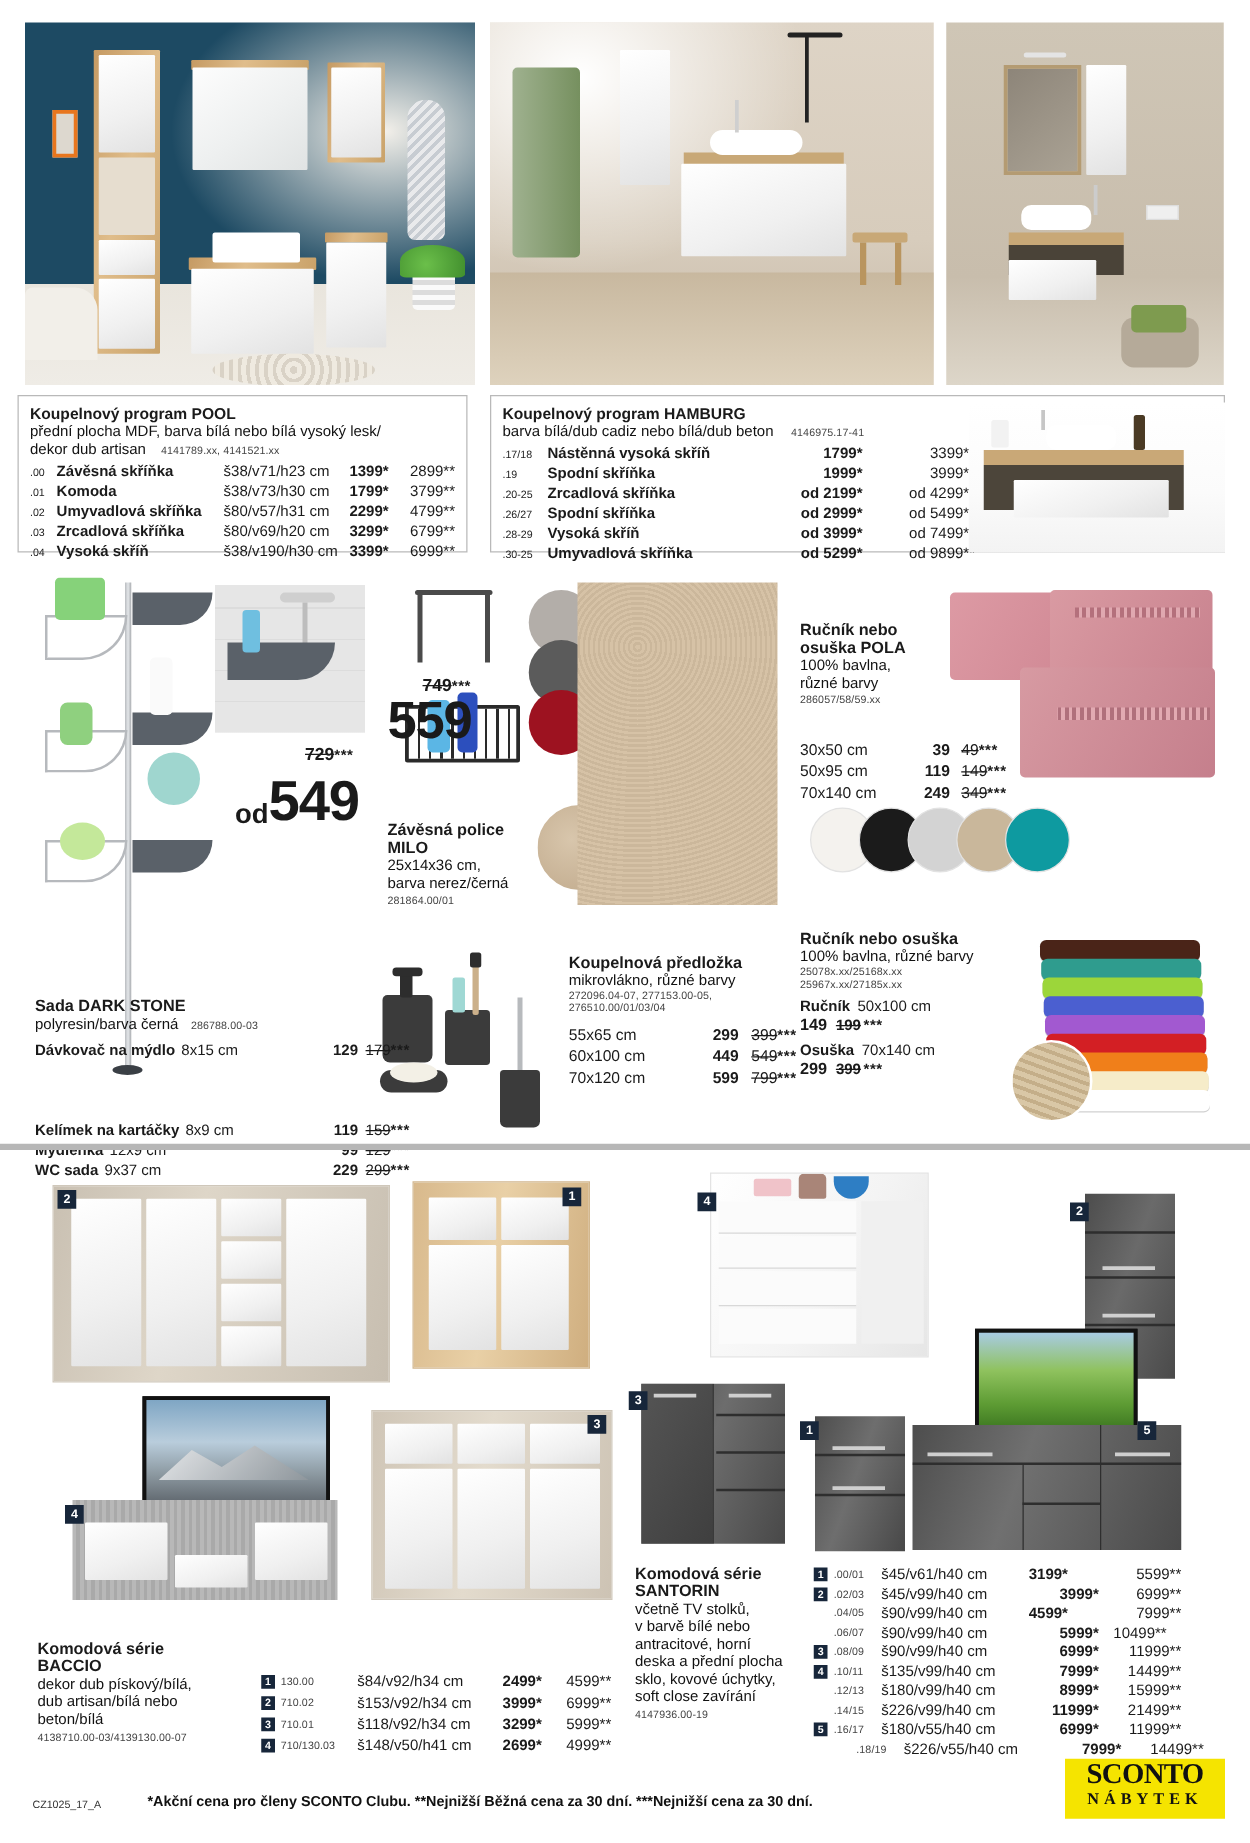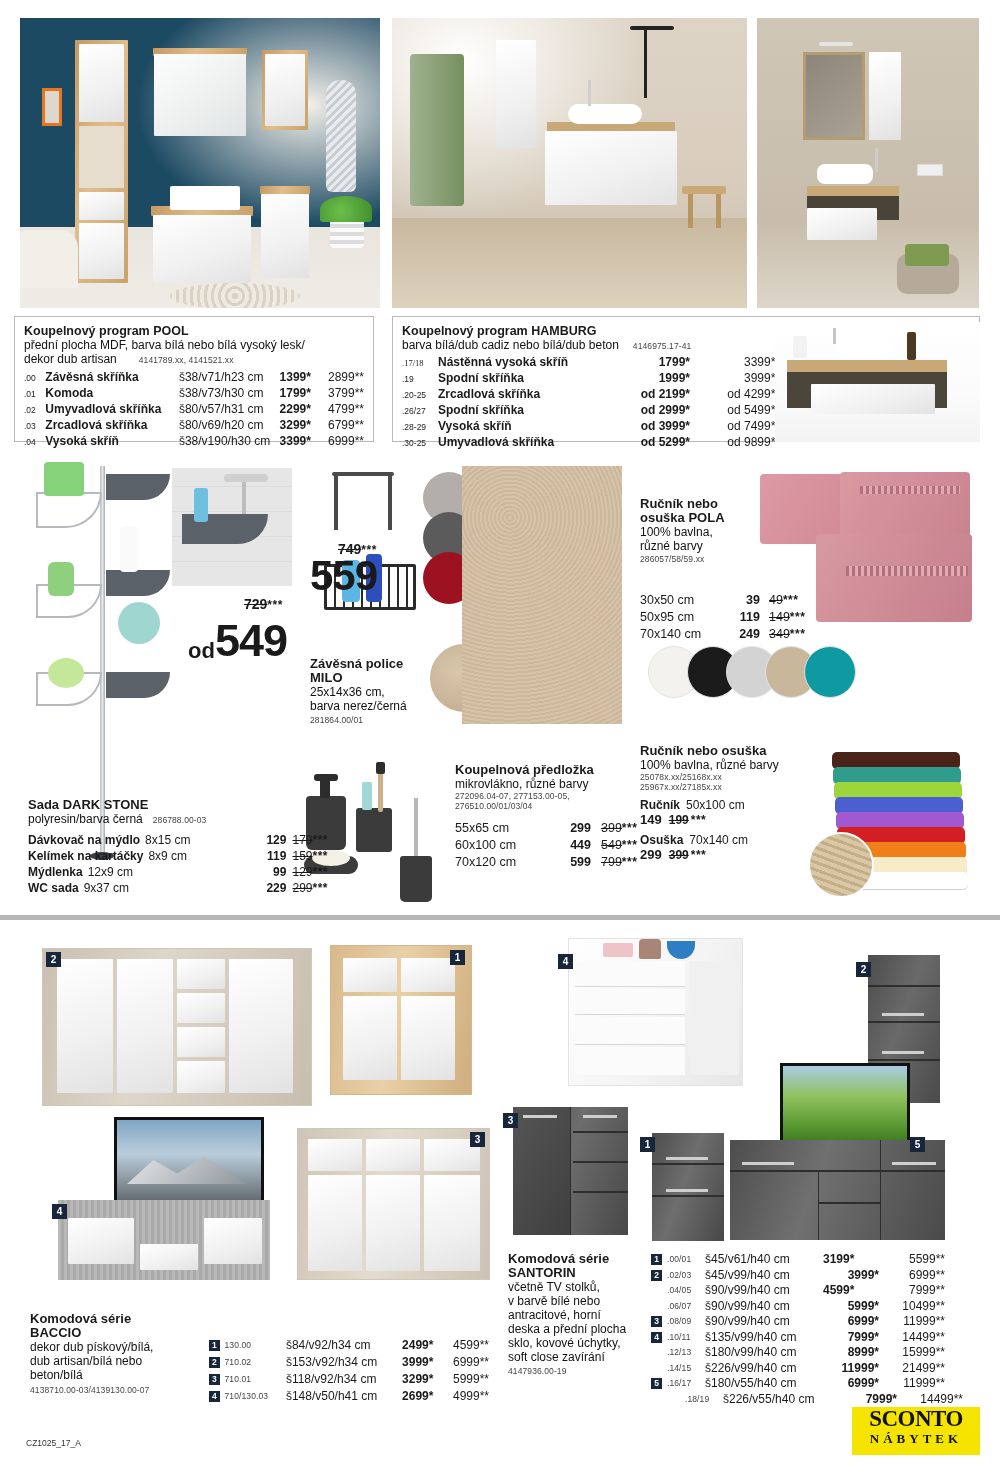--- a/index.html
+++ b/index.html
@@ -154,21 +154,21 @@
     <div class="abs" style="left:118px;top:130px;width:3px;height:24px;background:#ccc;"></div>
     <div class="abs" style="left:160px;top:146px;width:26px;height:12px;background:#efefef;border:1px solid #dcdcdc;"></div>
     <div class="abs" style="left:140px;top:236px;width:62px;height:40px;border-radius:10px;background:#b5aa99;"></div>
     <div class="abs" style="left:148px;top:226px;width:44px;height:22px;background:#7e9b4f;border-radius:4px;"></div>
   </div>
 
   <div class="info-box" id="pool-box" style="left:14px;top:316px;width:360px;height:126px;">
     <div style="padding:7px 9px 0 9px;">
       <div class="ttl">Koupelnový program POOL</div>
       <div class="sub">přední plocha MDF, barva bílá nebo bílá vysoký lesk/</div>
-      <div style="display:flex;align-items:baseline;gap:22px;text-align:right;">
+      <div style="display:flex;align-items:baseline;gap:12px;text-align:right;">
         <span class="sub">dekor dub artisan</span>
         <span class="tiny-code">4141789.xx, 4141521.xx</span>
       </div>
       <div id="pool-rows" style="margin-top:4px;">
           <div class="row">
             <span class="idx" style="width:22px;">.00</span>
             <span class="nm" style="width:138px;">Závěsná skříňka</span>
             <span class="dim" style="width:104px;">š38/v71/h23 cm</span>
             <span class="p1" style="width:50px;">1399*</span>
             <span class="p2">2899**</span>
@@ -207,21 +207,21 @@
 
   <div class="info-box" id="hamburg-box" style="left:392px;top:316px;width:588px;height:126px;">
     <div style="padding:7px 9px 0 9px;">
       <div class="ttl">Koupelnový program HAMBURG</div>
       <div style="display:flex;align-items:baseline;gap:14px;">
         <span class="sub">barva bílá/dub cadiz nebo bílá/dub beton</span>
         <span class="tiny-code">4146975.17-41</span>
       </div>
       <div id="hamburg-rows" style="margin-top:3px;">
           <div class="row">
-            <span class="idx" style="width:36px;font-family:Liberation Serif, serif;">.17/18</span>
+            <span class="idx" style="width:36px;">.17/18</span>
             <span class="nm" style="width:168px;">Nástěnná vysoká skříň</span>
             <span class="p1" style="width:84px;text-align:right;">1799*</span>
             <span class="p2" style="width:90px;text-align:right;">3399**</span>
           </div>
           <div class="row">
             <span class="idx" style="width:36px;">.19</span>
             <span class="nm" style="width:168px;">Spodní skříňka</span>
             <span class="p1" style="width:84px;text-align:right;">1999*</span>
             <span class="p2" style="width:90px;text-align:right;">3999**</span>
           </div>
@@ -341,21 +341,21 @@
           <span class="bold">Dávkovač na mýdlo</span>
           <span style="margin-left:5px;">8x15 cm</span>
           <span class="bold" style="margin-left:auto;width:44px;text-align:right;">129</span>
           <span class="strike" style="margin-left:6px;">179</span>
           <span class="stars">***</span>
         </div>
         <div style="display: flex; align-items: baseline; font-size: 12px; line-height: 16px;">
           <span class="bold">Kelímek na kartáčky</span>
           <span style="margin-left:5px;">8x9 cm</span>
           <span class="bold" style="margin-left:auto;width:44px;text-align:right;">119</span>
-          <span class="strike" style="margin-left:6px;">159</span>
+          <span class="strike" style="margin-left:6px;margin-top:48px;">159</span>
           <span class="stars">***</span>
         </div>
         <div style="display: flex; align-items: baseline; font-size: 12px; line-height: 16px;">
           <span class="bold">Mýdlenka</span>
           <span style="margin-left:5px;">12x9 cm</span>
           <span class="bold" style="margin-left:auto;width:44px;text-align:right;">99</span>
           <span class="strike" style="margin-left:6px;">129</span>
           <span class="stars">***</span>
         </div>
         <div style="display: flex; align-items: baseline; font-size: 12px; line-height: 16px;">
@@ -668,21 +668,21 @@
         <span class="tiny-code" style="width:38px;margin-left:5px;">.04/05</span>
         <span class="dim" style="width:118px;">š90/v99/h40 cm</span>
         <span class="p1" style="width:56px;text-align:left;">4599*</span>
         <span class="p2" style="width:66px;text-align:right;">7999**</span>
       </div>
       <div style="display: flex; align-items: center; font-size: 12px; line-height: 15.5px;">
         <span style="width:11px;height:11px;display:inline-block;"></span>
         <span class="tiny-code" style="width:38px;margin-left:5px;">.06/07</span>
         <span class="dim" style="width:118px;">š90/v99/h40 cm</span>
         <span class="p1" style="width:56px;text-align:right;">5999*</span>
-        <span class="p2" style="width:66px;text-align:right;">10499**</span>
+        <span class="p2" style="width:66px;text-align:center;">10499**</span>
       </div>
       <div style="display: flex; align-items: center; font-size: 12px; line-height: 15.5px;">
         <span style="width:11px;height:11px;background:#17263a;color:#fff;font-size:8.5px;font-weight:bold;text-align:center;line-height:11px;display:inline-block;">3</span>
         <span class="tiny-code" style="width:38px;margin-left:5px;">.08/09</span>
         <span class="dim" style="width:118px;">š90/v99/h40 cm</span>
         <span class="p1" style="width:56px;text-align:right;">6999*</span>
         <span class="p2" style="width:66px;text-align:right;">11999**</span>
       </div>
       <div style="display: flex; align-items: center; font-size: 12px; line-height: 15.5px;">
         <span style="width:11px;height:11px;background:#17263a;color:#fff;font-size:8.5px;font-weight:bold;text-align:center;line-height:11px;display:inline-block;">4</span>
@@ -715,18 +715,19 @@
       <div style="display: flex; align-items: center; font-size: 12px; line-height: 15.5px; justify-content: center;">
         <span style="width:11px;height:11px;display:inline-block;"></span>
         <span class="tiny-code" style="width:38px;margin-left:5px;">.18/19</span>
         <span class="dim" style="width:118px;">š226/v55/h40 cm</span>
         <span class="p1" style="width:56px;text-align:right;">7999*</span>
         <span class="p2" style="width:66px;text-align:right;">14499**</span>
       </div>
     </div>
 
   <div id="footer-code">CZ1025_17_A</div>
+  <div id="footer-note">*Akční cena pro členy SCONTO Clubu. **Nejnižší Běžná cena za 30 dní. ***Nejnižší cena za 30 dní.</div>
   <div id="logo">
     <div class="l1">SCONTO</div>
     <div class="l2">NÁBYTEK</div>
   </div>
 
 </div>
 
 </body></html>

